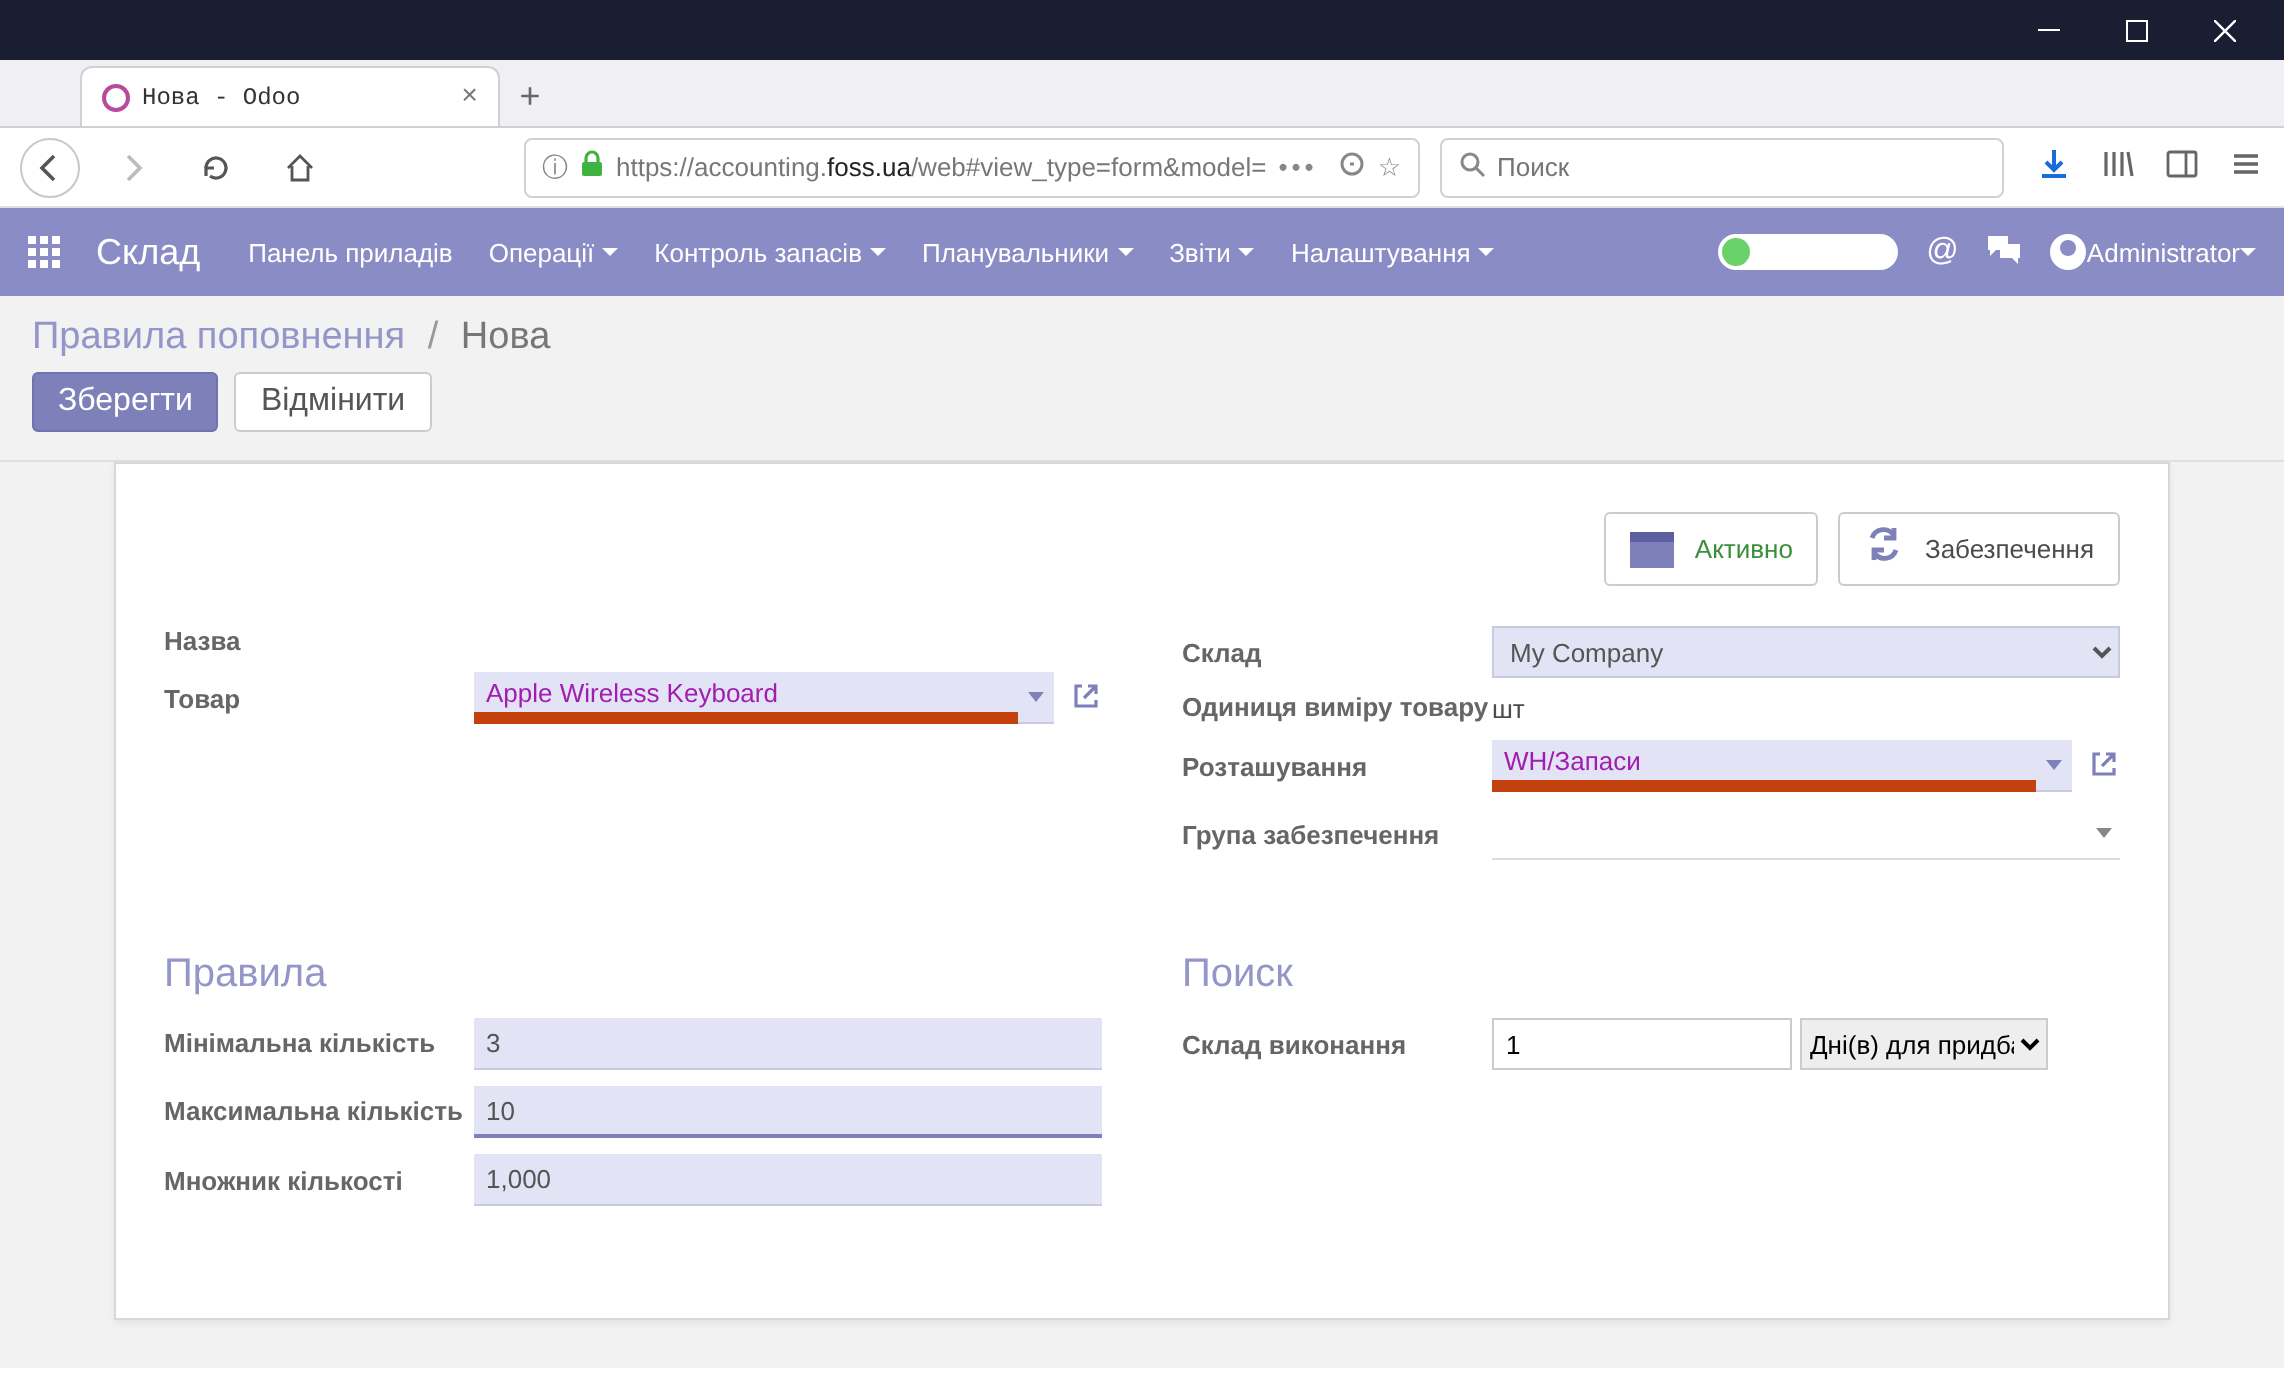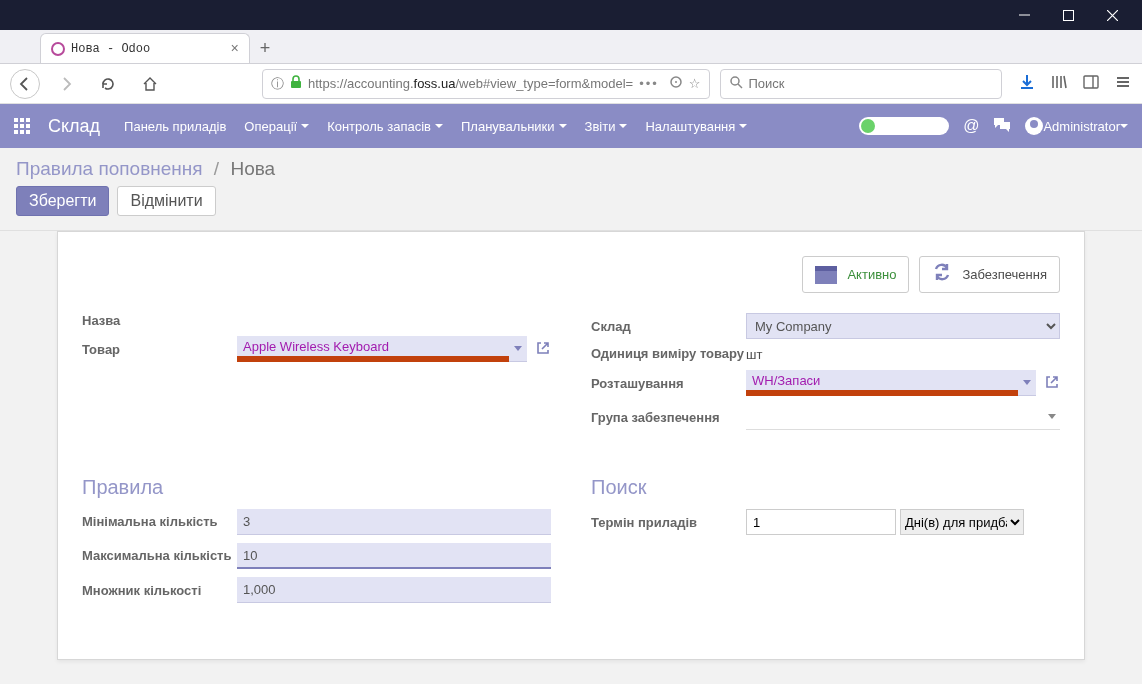--- a/index.html
+++ b/index.html
@@ -372,21 +372,21 @@
           <div class="flabel">Множник кількості</div>
           <div class="fval">
               <input class="txt-input" value="1,000" style="">
             </div>
         </div>
       </div>
 
       <div class="col">
         <h2 class="section">Поиск</h2>
         <div class="field">
-          <div class="flabel">Термін приладів</div>
+          <div class="flabel">Склад виконання</div>
           <div class="fval lead-row">
             <input class="lead-input" value="1" style="">
             <select class="lead-sel">
               <option>Дні(в) для придбан</option>
             </select>
           </div>
         </div>
       </div>
     </div>
 

